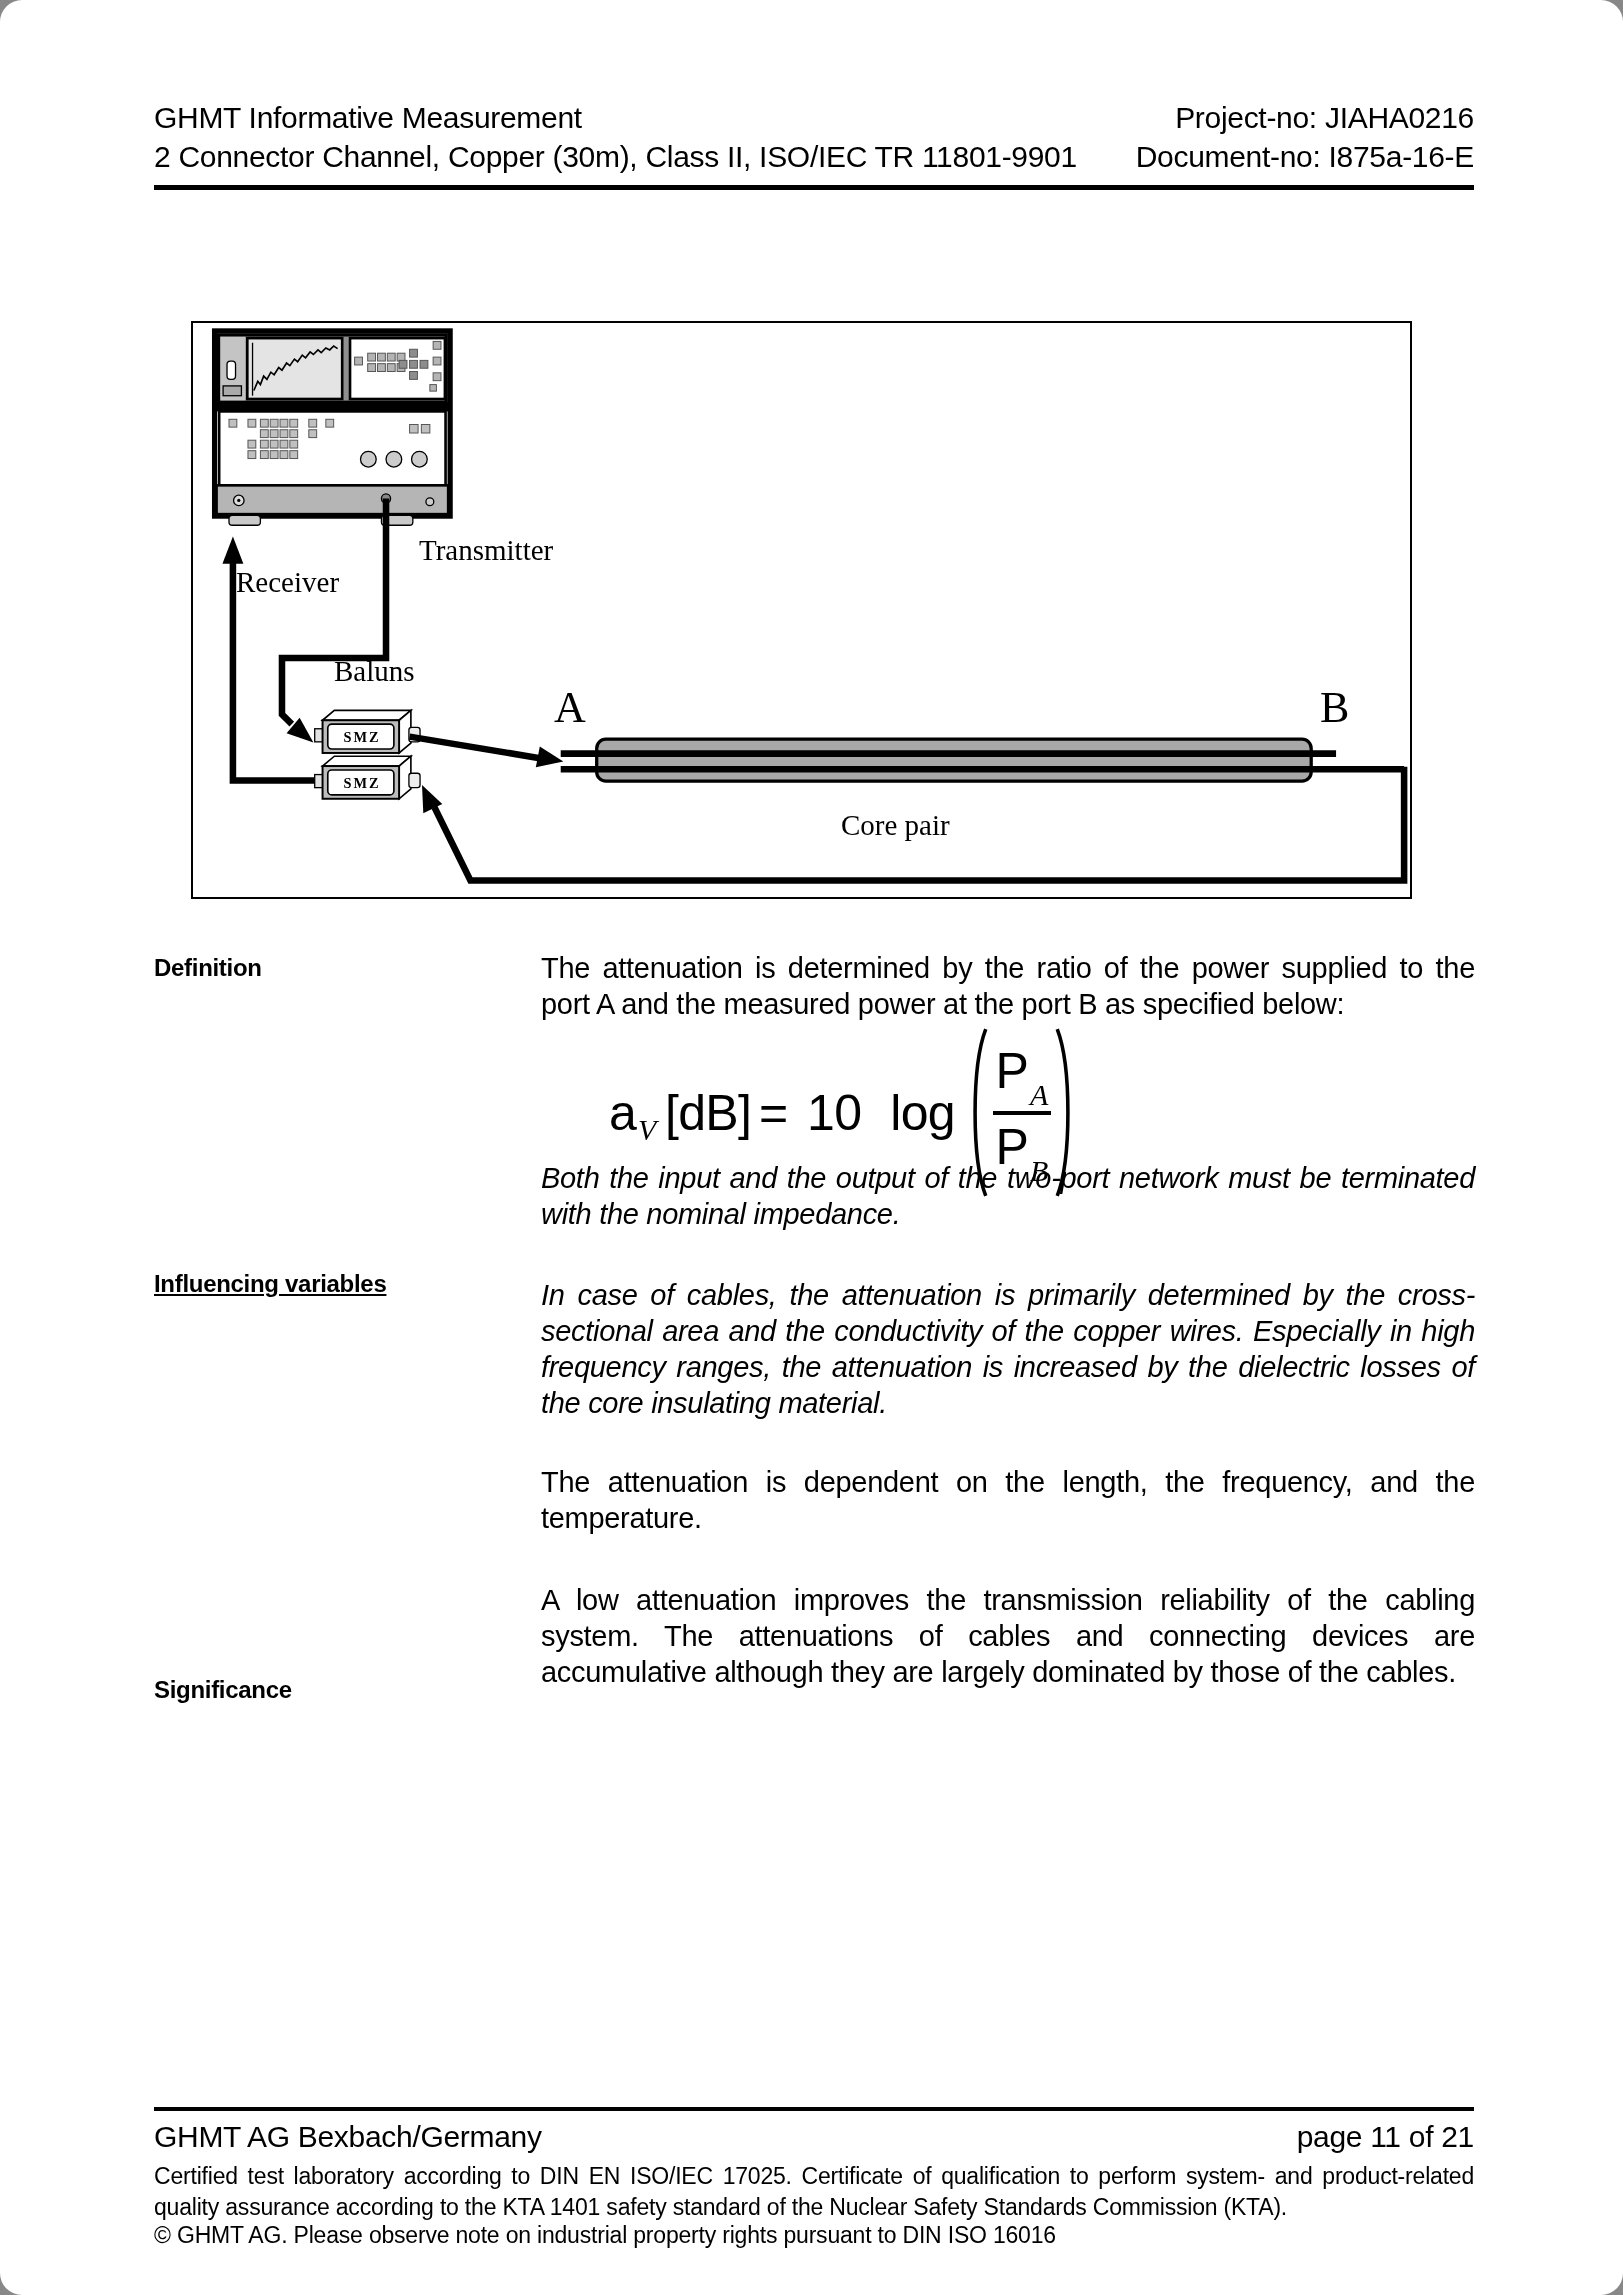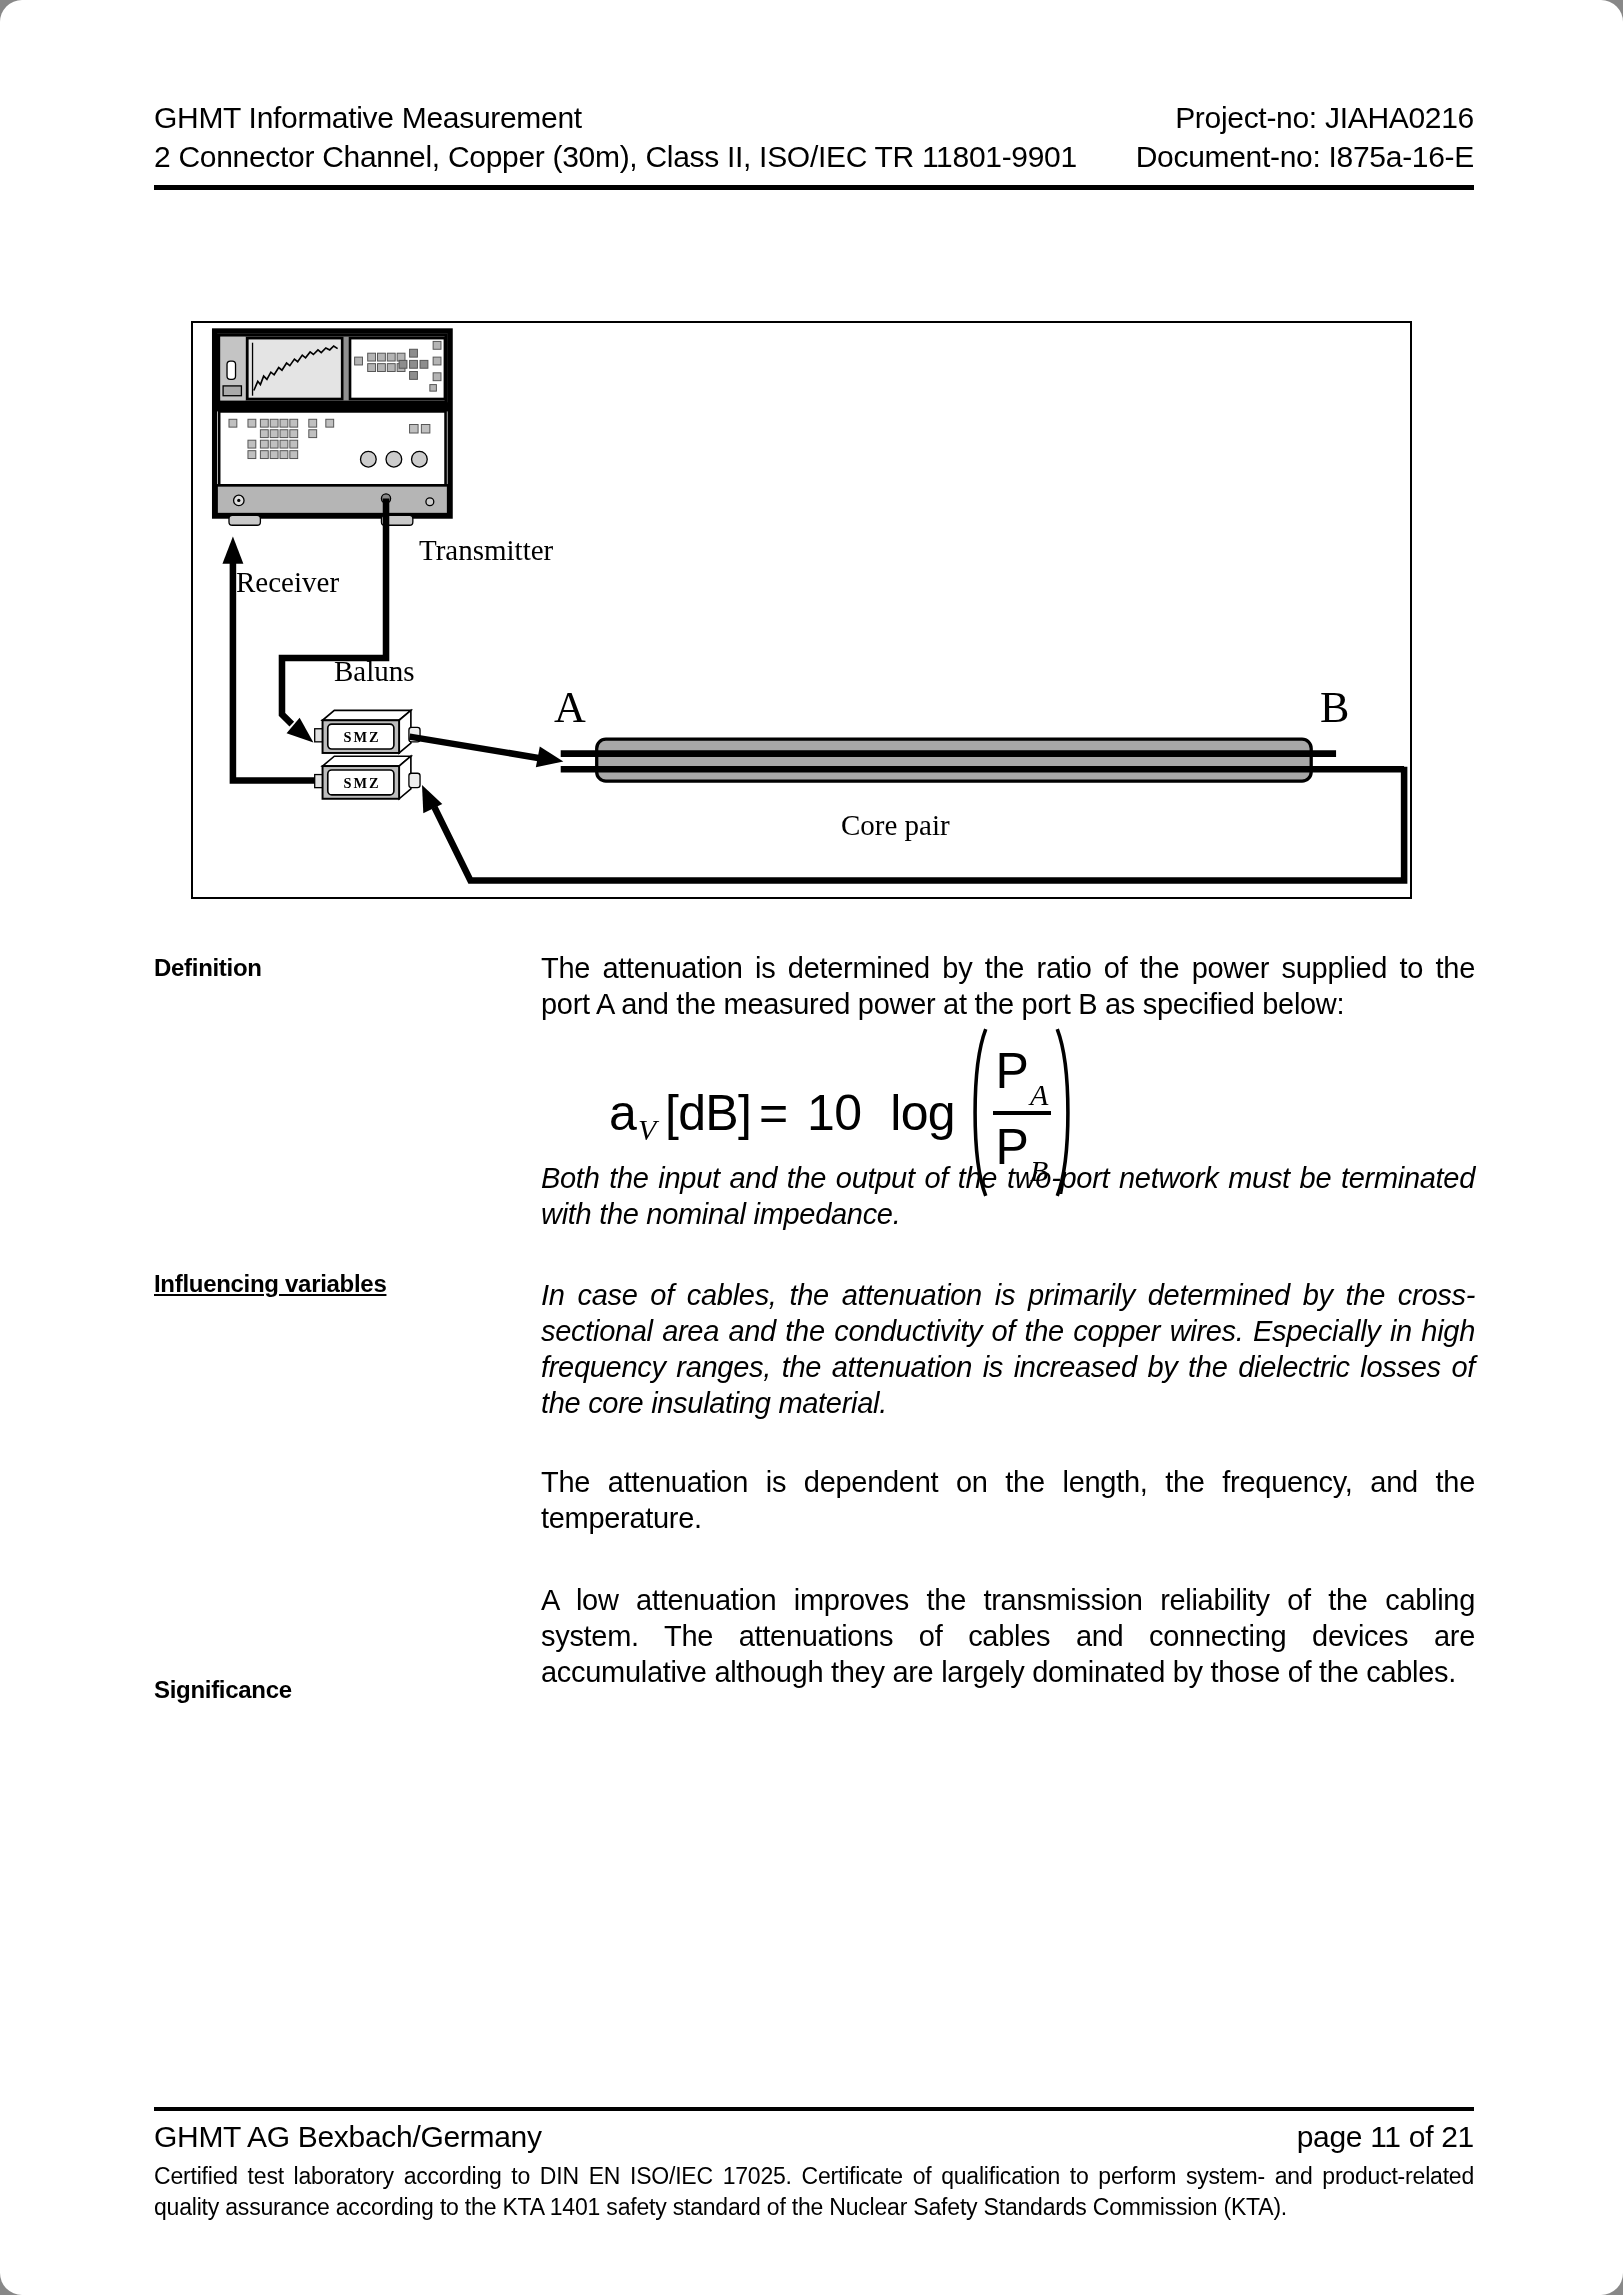--- a/index.html
+++ b/index.html
@@ -219,15 +219,16 @@
   <div class="txt" style="top:1277px;font-style:italic;">In case of cables, the attenuation is primarily determined by the cross-sectional area and the conductivity of the copper wires. Especially in high frequency ranges, the attenuation is increased by the dielectric losses of the core insulating material.</div>
   <div class="txt" style="top:1464px;">The attenuation is dependent on the length, the frequency, and the temperature.</div>
 
   <div class="lbl" style="top:1672px;">Significance</div>
   <div class="txt" style="top:1582px;">A low attenuation improves the transmission reliability of the cabling system. The attenuations of cables and connecting devices are accumulative although they are largely dominated by those of the cables.</div>
 
   <div class="ft-rule"></div>
   <div class="ft-company">GHMT AG Bexbach/Germany</div>
   <div class="ft-page">page 11 of 21</div>
   <div class="ft-note">Certified test laboratory according to DIN EN ISO/IEC 17025. Certificate of qualification to perform system- and product-related quality assurance according to the KTA 1401 safety standard of the Nuclear Safety Standards Commission (KTA).</div>
+  <div class="ft-copy">© GHMT AG. Please observe note on industrial property rights pursuant to DIN ISO 16016</div>
 
 </div>
 
 
 </body></html>

